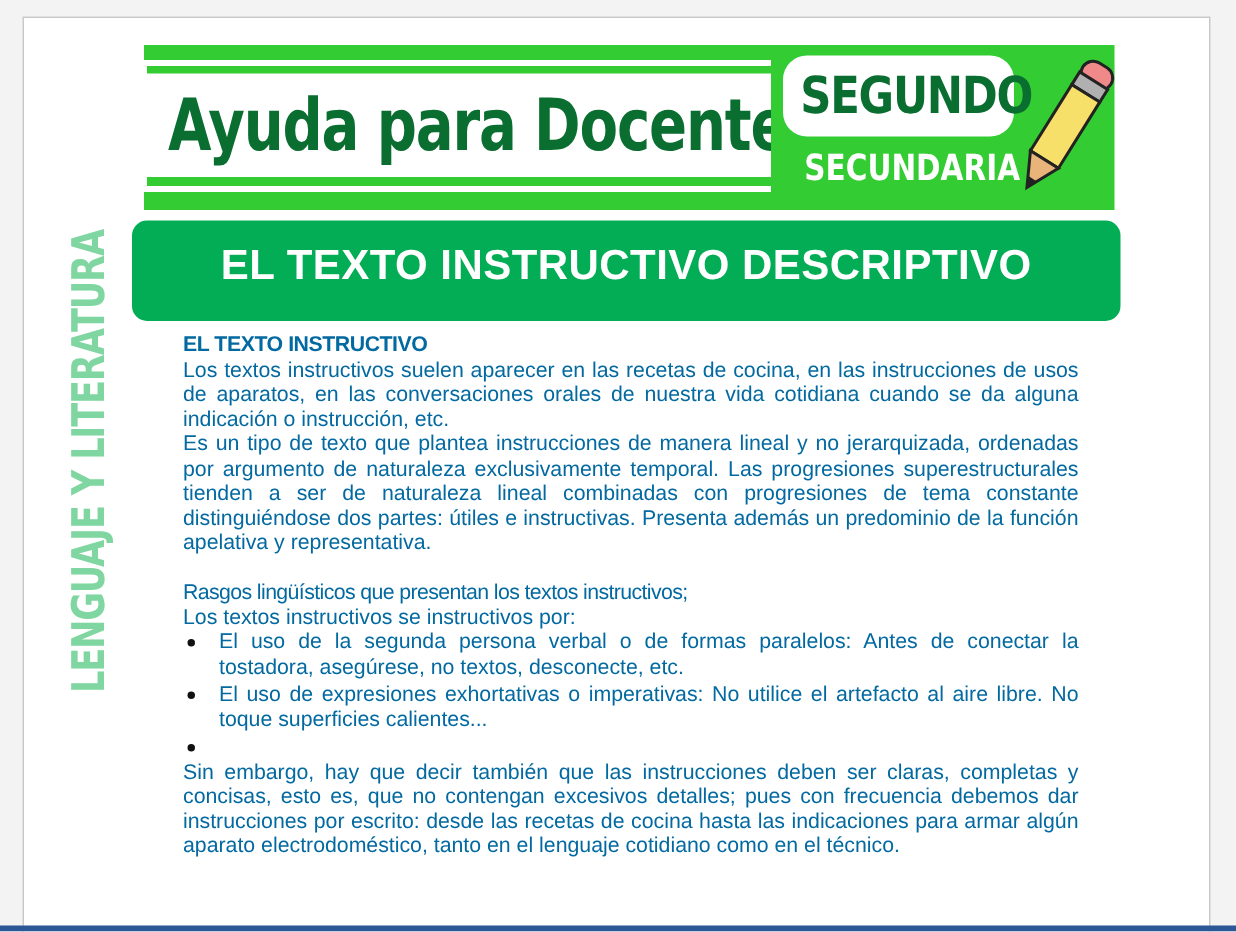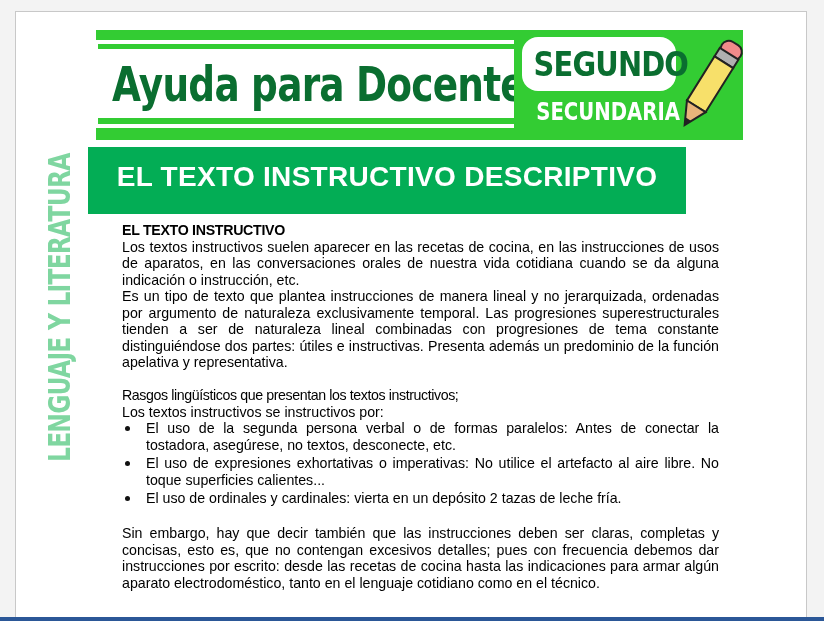--- a/index.html
+++ b/index.html
@@ -56,33 +56,33 @@
     position:absolute; left:26px; top:450px;
     transform:rotate(-90deg); transform-origin:left top;
     font-family:"DejaVu Sans", sans-serif; font-weight:bold;
     font-size:30px; color:#7fd6a0; letter-spacing:-1px; white-space:nowrap;
     line-height:36px;
   }
   .side-subject span { display:inline-block; transform:scaleX(0.78); transform-origin:left center; }
 
   
   .title-bar {
-    position:absolute; left:72px; top:135px; width:598px; height:67px;
-    background:#03ad55; border-radius:0;
+    position:absolute; left:72px; top:135px; width:659px; height:67px;
+    background:#03ad55; border-radius:10px;
     display:flex; align-items:center; justify-content:center;
   }
   .title-bar-text {
     color:#fff; font-weight:bold; font-size:28px; letter-spacing:0.3px;
     font-family:"Liberation Sans", sans-serif; margin-top:-8px;
   }
 
   
   .content {
     position:absolute; left:106px; top:210px; width:597px;
-    font-size:14.2px; line-height:16.5px; color:#000000;
+    font-size:14.2px; line-height:16.5px; color:#0369a1;
   }
   .content p { margin:0; text-align:justify; }
   .h1 { font-weight:bold; letter-spacing:-0.3px; margin:0 0 16px 0; }
   .gap { height:16.5px; }
   .h2 { font-weight:normal; letter-spacing:-0.4px; margin:0; }
   ul.bullets { margin:0; padding:0; list-style:none; }
   ul.bullets li { position:relative; padding-left:24px; text-align:justify; margin-bottom:2px; }
   ul.bullets li .dot {
     position:absolute; left:3px; top:6px; width:5px; height:5px; border-radius:50%; background:#111;
   }
@@ -129,20 +129,20 @@
   <div class="content">
     <p class="h1">EL TEXTO INSTRUCTIVO</p>
     <p>Los textos instructivos suelen aparecer en las recetas de cocina, en las instrucciones de usos de aparatos, en las conversaciones orales de nuestra vida cotidiana cuando se da alguna indicación o instrucción, etc.</p>
     <p>Es un tipo de texto que plantea instrucciones de manera lineal y no jerarquizada, ordenadas por argumento de naturaleza exclusivamente temporal. Las progresiones superestructurales tienden a ser de naturaleza lineal combinadas con progresiones de tema constante distinguiéndose dos partes: útiles e instructivas. Presenta además un predominio de la función apelativa y representativa.</p>
     <div class="gap"></div>
     <p class="h2">Rasgos lingüísticos que presentan los textos instructivos;</p>
     <p>Los textos instructivos se instructivos por:</p>
     <ul class="bullets">
       <li><span class="dot"></span><span>El uso de la segunda persona verbal o de formas paralelos: Antes de conectar la tostadora, asegúrese, no textos, desconecte, etc.</span></li>
       <li><span class="dot"></span><span>El uso de expresiones exhortativas o imperativas: No utilice el artefacto al aire libre. No toque superficies calientes...</span></li>
-      <li><span class="dot"></span><span>El uso de ordinales y cardinales: vierta en un depósito 2 tazas de leche fría.</span></li>
+      <li><span class="dot"></span></li>
     </ul>
     <div class="gap"></div>
     <p>Sin embargo, hay que decir también que las instrucciones deben ser claras, completas y concisas, esto es, que no contengan excesivos detalles; pues con frecuencia debemos dar instrucciones por escrito: desde las recetas de cocina hasta las indicaciones para armar algún aparato electrodoméstico, tanto en el lenguaje cotidiano como en el técnico.</p>
   </div>
 </div>
 
 <div class="bottom-bar"></div>
 
 </body></html>

